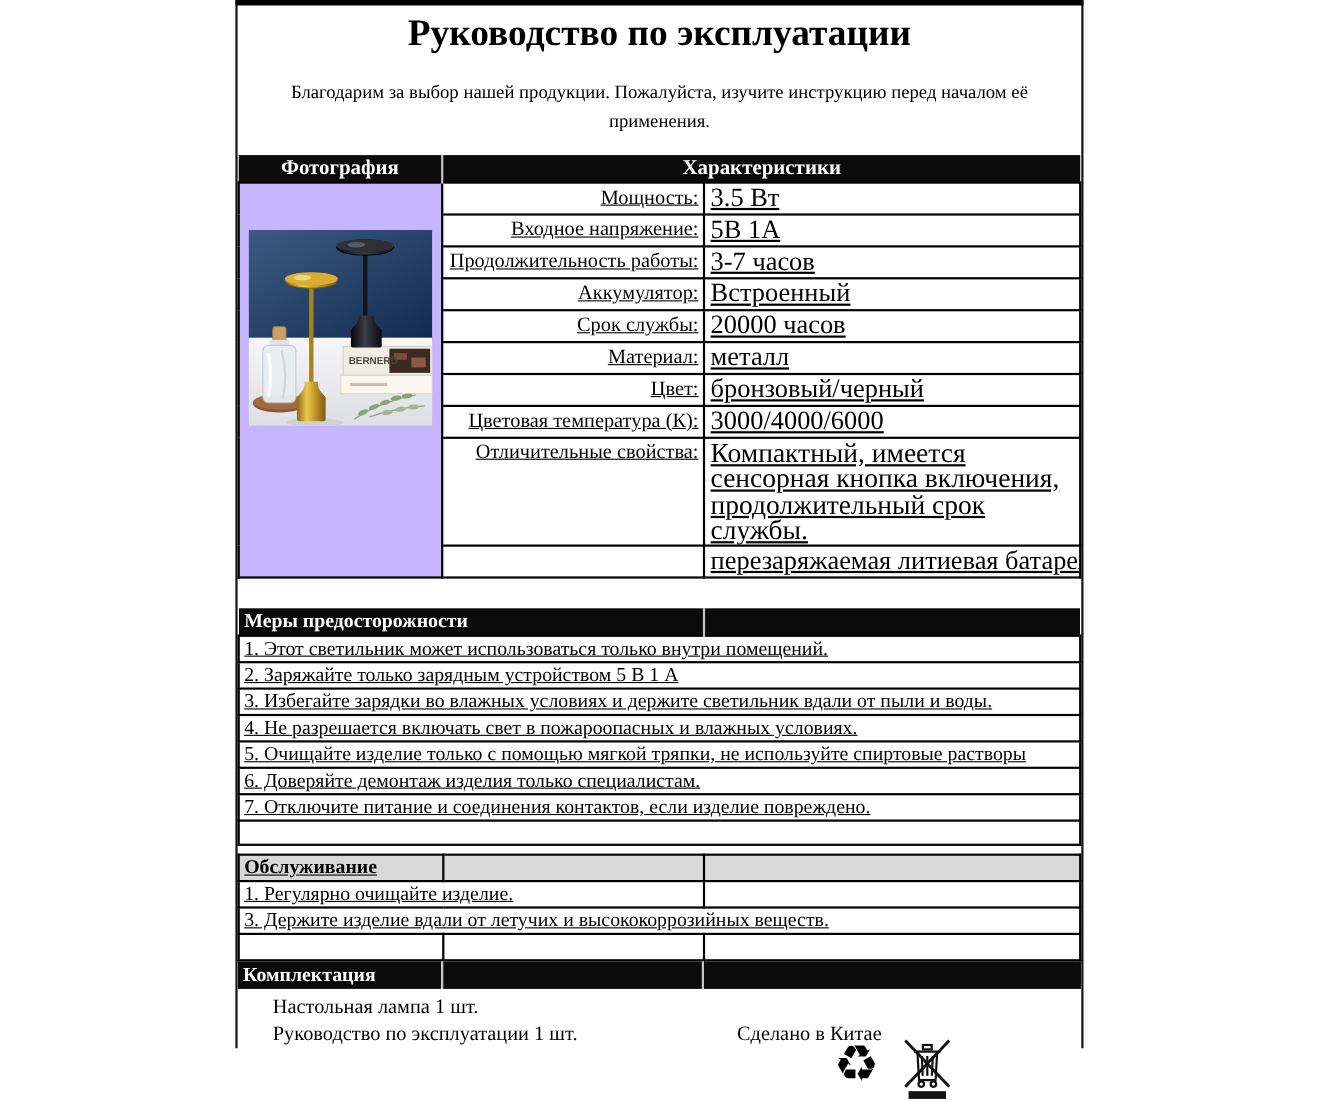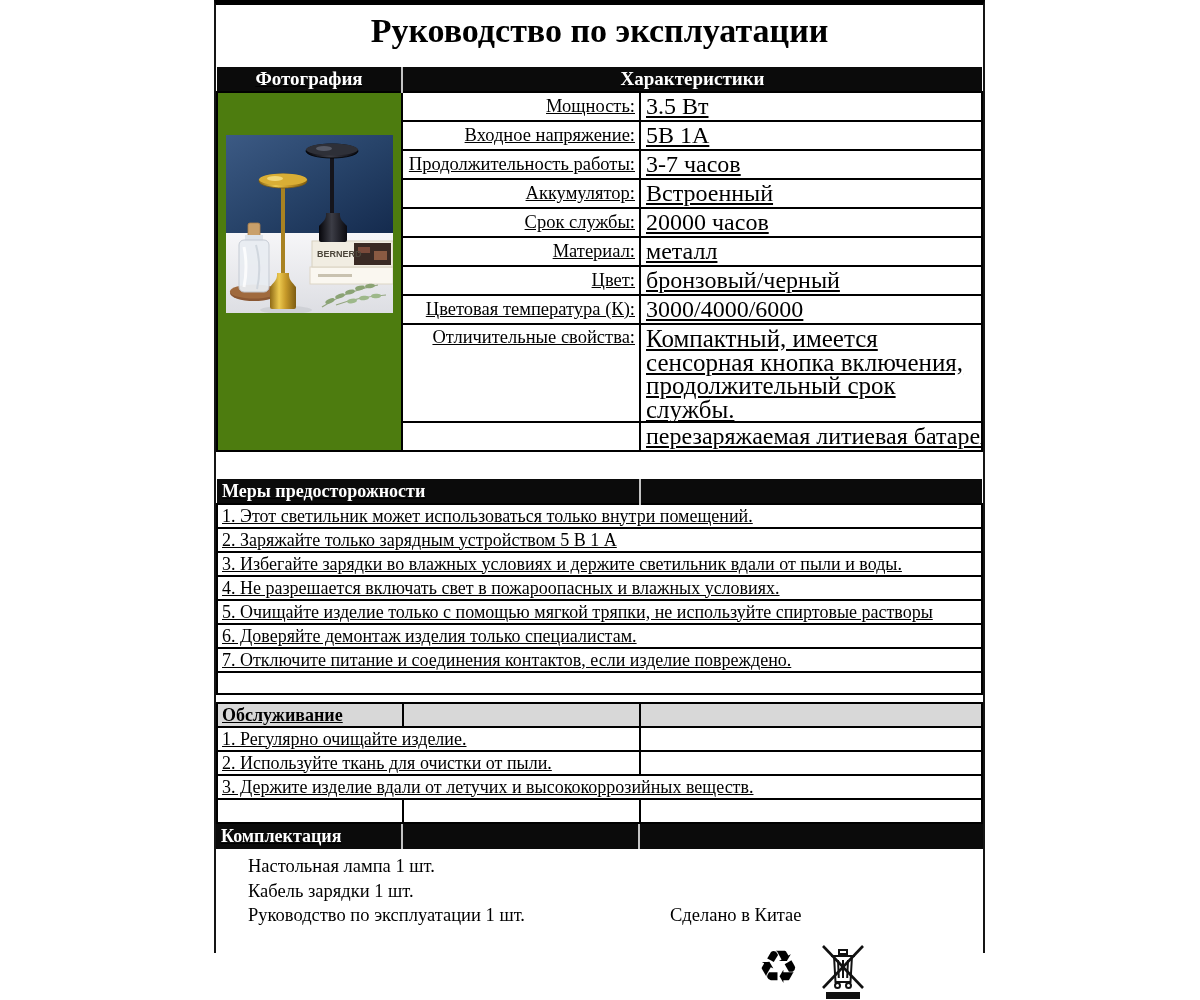--- a/index.html
+++ b/index.html
@@ -14,21 +14,21 @@
   td{box-sizing:border-box;}
 
   
   .spec{margin-top:17px;}
   .spec td{border:2px solid #000;}
   .bar{background:#0b0b0b;color:#fff;font-weight:bold;font-size:19px;border:none !important;}
   .bar.center{text-align:center;}
   .bar.left{text-align:left;padding-left:5px;}
   .bar-div{border-left:2px solid #c4c4c4 !important;}
   .bar-row td{height:24px;}
-  .photo-cell{vertical-align:top;background:#4d7c0f;padding:0;}
+  .photo-cell{vertical-align:top;background:#c4b5fd;padding:0;}
   .lbl{text-align:right;padding:0 4px 0 2px;font-size:18.5px;height:25px;white-space:nowrap;overflow:hidden;}
   .val{text-align:left;padding:0 4px 0 5px;font-size:24px;white-space:nowrap;overflow:hidden;}
   .tall .lbl,.tall .val{vertical-align:top;padding-top:2px;}
   .tall .val{white-space:normal;line-height:23.5px;height:73px;font-size:25px;}
   .note-row td{height:24px;}
 
   
   .photo-wrap{width:167px;height:178px;margin:42px auto 0 auto;}
   .photo-wrap svg{display:block;}
   .book-text{font-family:"Liberation Sans","DejaVu Sans",sans-serif;font-weight:bold;}
@@ -51,20 +51,21 @@
            font-family:"DejaVu Sans",sans-serif;}
   .weee{position:absolute;left:820px;top:944px;}
 </style>
 </head>
 <body>
 
 <div class="canvas">
   <div class="doc">
 
     <h1 class="title">Руководство по эксплуатации</h1>
+    <p class="intro">Благодарим за выбор нашей продукции. Пожалуйста, изучите инструкцию перед началом её применения.</p>
 
     <table class="spec">
       <colgroup>
           <col style="width:185px">
           <col style="width:238px">
           <col>
         </colgroup>
       <tbody>
           <tr class="bar-row">
         <td class="bar center">Фотография</td>
@@ -245,24 +246,20 @@
           <tr>
         <td class="gbar">Обслуживание</td>
         <td class="gbar"></td>
         <td class="gbar"></td>
       </tr>
       <tr>
         <td colspan="2">1. Регулярно очищайте изделие.</td>
         <td></td>
       </tr>
       <tr>
-        <td colspan="2">2. Используйте ткань для очистки от пыли.</td>
-        <td></td>
-      </tr>
-      <tr>
         <td colspan="3">3. Держите изделие вдали от летучих и высококоррозийных веществ.</td>
       </tr>
       <tr class="empty">
         <td></td>
             <td></td>
             <td></td>
       </tr>
     </tbody>
       </table>
 
@@ -276,21 +273,20 @@
           <tr class="bar-row">
         <td class="bar left">Комплектация</td>
         <td class="bar bar-div"></td>
         <td class="bar bar-div"></td>
       </tr>
     </tbody>
       </table>
 
     <div class="pkg-lines">
       <div>Настольная лампа 1 шт.</div>
-      <div>Кабель зарядки 1 шт.</div>
       <div class="pkg-line3">
         <span>Руководство по эксплуатации 1 шт.</span>
         <span class="made-in">Сделано в Китае</span>
       </div>
     </div>
   </div>
 
   <span class="recycle">♻</span>
 
   <svg class="weee" width="46" height="56" viewBox="0 0 46 56">

